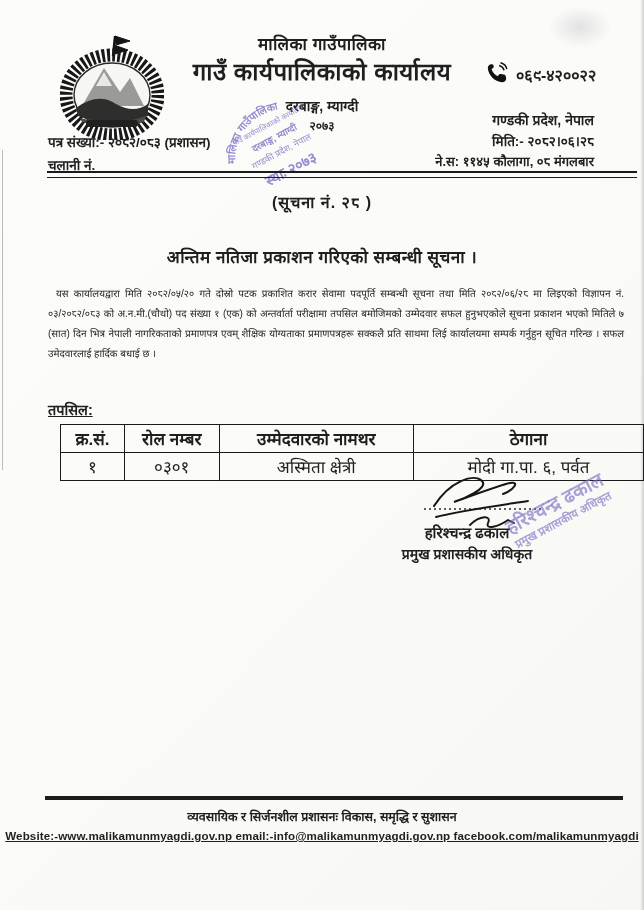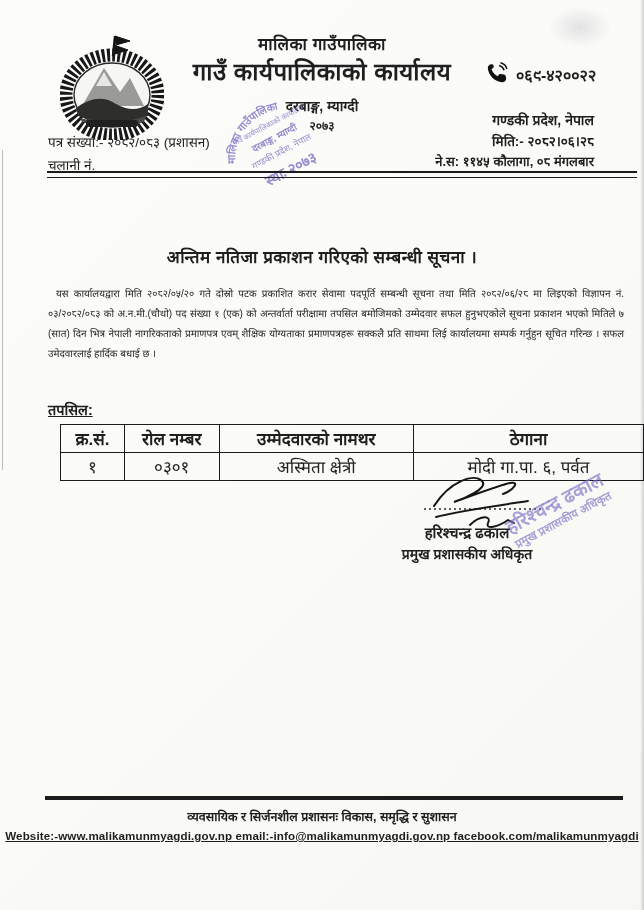--- a/index.html
+++ b/index.html
@@ -19,21 +19,21 @@
   .muni{top:32px;font-size:17px;font-weight:bold;letter-spacing:.5px;}
   .office{top:54px;font-size:24px;font-weight:bold;letter-spacing:.5px;}
   .place{top:96px;font-size:14px;font-weight:bold;}
   .estd{top:117px;font-size:12px;font-weight:bold;font-family:Liberation Serif, serif;}
   .phone-row{top:62px;left:486px;display:flex;align-items:center;gap:8px;}
   .phone-num{font-size:16px;font-weight:bold;}
   .right-block{right:50px;text-align:right;font-weight:bold;}
   .province{top:110px;font-size:14px;}
   .date-line{top:132px;font-size:13.5px;}
   .nesam{top:152px;font-size:13px;}
-  .left-block{left:48px;font-weight:normal;}
+  .left-block{left:48px;font-weight:bold;}
   .letterno{top:133px;font-size:13.5px;}
   .chalani{top:156px;font-size:13.5px;}
   .double-rule{top:171px;left:47px;width:590px;height:4px;border-top:2.5px solid #1b1b1b;border-bottom:1.2px solid #1b1b1b;}
   
   .notice-no{top:191px;font-size:16px;font-weight:bold;letter-spacing:1px;}
   .subject{top:245px;font-size:17px;font-weight:bold;letter-spacing:.5px;}
   .body-par{top:284px;left:48px;width:576px;font-size:10px;line-height:20px;text-align:justify;text-indent:8px;font-weight:500;}
   .tapasil{top:399px;left:48px;font-size:14.5px;font-weight:bold;text-decoration:underline;}
   
   .result-table{top:424px;left:60px;border-collapse:collapse;}
@@ -118,20 +118,21 @@
         <text x="63" y="48" text-anchor="middle" font-size="7.5">गाउँ कार्यपालिकाको कार्यालय</text>
         <text x="63" y="63" text-anchor="middle" font-size="9.5" font-weight="bold">दरबाङ्ग, म्याग्दी</text>
         <text x="63" y="78" text-anchor="middle" font-size="9">गण्डकी प्रदेश, नेपाल</text>
         <text x="63" y="100" text-anchor="middle" font-size="14.5" font-weight="bold">स्थाः २०७३</text>
       </g>
     </svg>
   </div>
 
   <div class="abs double-rule"></div>
 
+  <div class="abs center notice-no">(सूचना नं. २८ )</div>
   <div class="abs center subject">अन्तिम नतिजा प्रकाशन गरिएको सम्बन्धी सूचना  ।</div>
   <p class="abs body-par" style="margin:0">यस कार्यालयद्वारा मिति २०८२/०५/२० गते दोस्रो पटक प्रकाशित करार सेवामा पदपूर्ति सम्बन्धी सूचना तथा मिति २०८२/०६/२८ मा लिइएको विज्ञापन नं. ०३/२०८२/०८३ को अ.न.मी.(चौथो) पद संख्या १ (एक) को अन्तर्वार्ता परीक्षामा तपसिल बमोजिमको उम्मेदवार सफल हुनुभएकोले सूचना प्रकाशन भएको मितिले ७ (सात) दिन भित्र नेपाली नागरिकताको प्रमाणपत्र एवम् शैक्षिक योग्यताका प्रमाणपत्रहरू सक्कलै प्रति साथमा लिई कार्यालयमा सम्पर्क गर्नुहुन सूचित गरिन्छ ।  सफल उमेदवारलाई हार्दिक बधाई छ ।</p>
   <div class="abs tapasil">तपसिल:</div>
 
   <table class="result-table abs">
     <thead>
       <tr>
         <th class="c0">क्र.सं.</th>
         <th class="c1">रोल नम्बर</th>
         <th class="c2">उम्मेदवारको नामथर</th>

